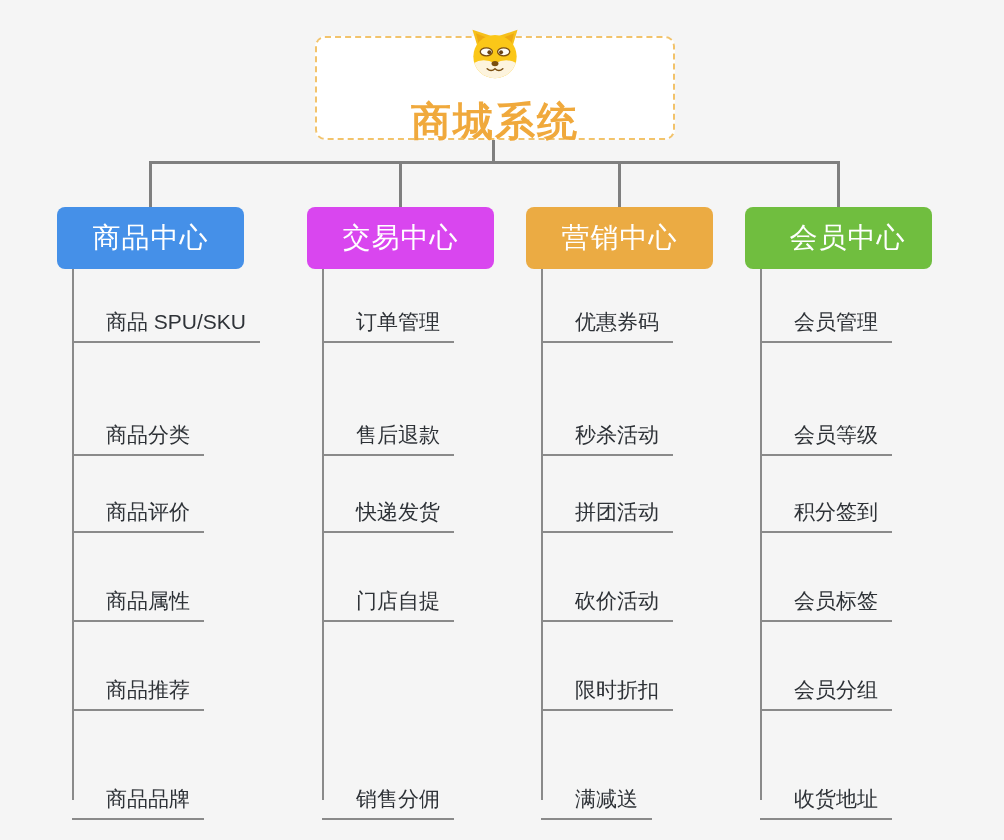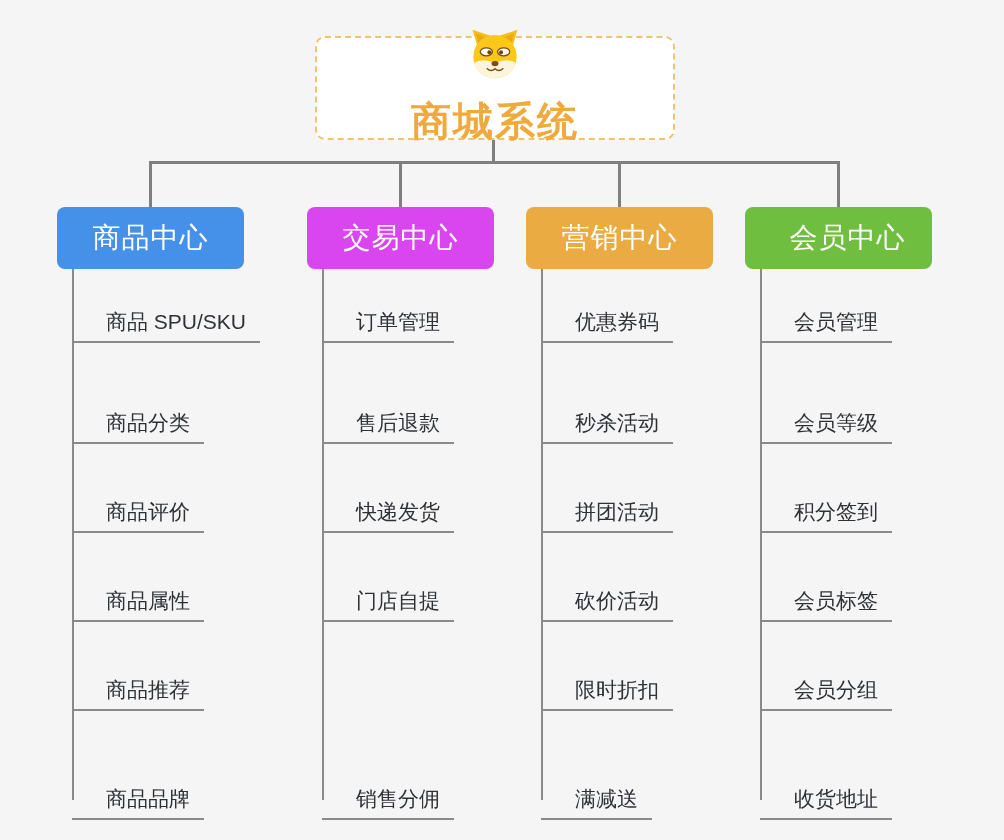--- a/index.html
+++ b/index.html
@@ -44,21 +44,21 @@
     position:absolute;left:15px;top:62px;width:2px;height:531px;
     background:#8a8a8a;
   }
   .leaf{
     position:absolute;left:15px;height:38px;line-height:38px;
     padding:0 14px 0 34px;
     border-bottom:2px solid #8a8a8a;
     font-size:21px;color:#2e3237;white-space:nowrap;
     background:transparent;
   }
-  .r0{top:96px;} .r1{top:197px;text-align:center;} .r2{top:286px;} .r3{top:375px;} .r4{top:464px;} .r5{top:553px;margin-top:20px;}
+  .r0{top:96px;} .r1{top:209px;text-align:center;} .r2{top:286px;} .r3{top:375px;} .r4{top:464px;} .r5{top:553px;margin-top:20px;}
 </style>
 </head>
 <body>
 
 <div class="canvas">
 
   <div class="root-node">
     <svg class="doge" viewBox="0 0 64 60" aria-hidden="true">
       <defs>
         <clipPath id="headclip">

